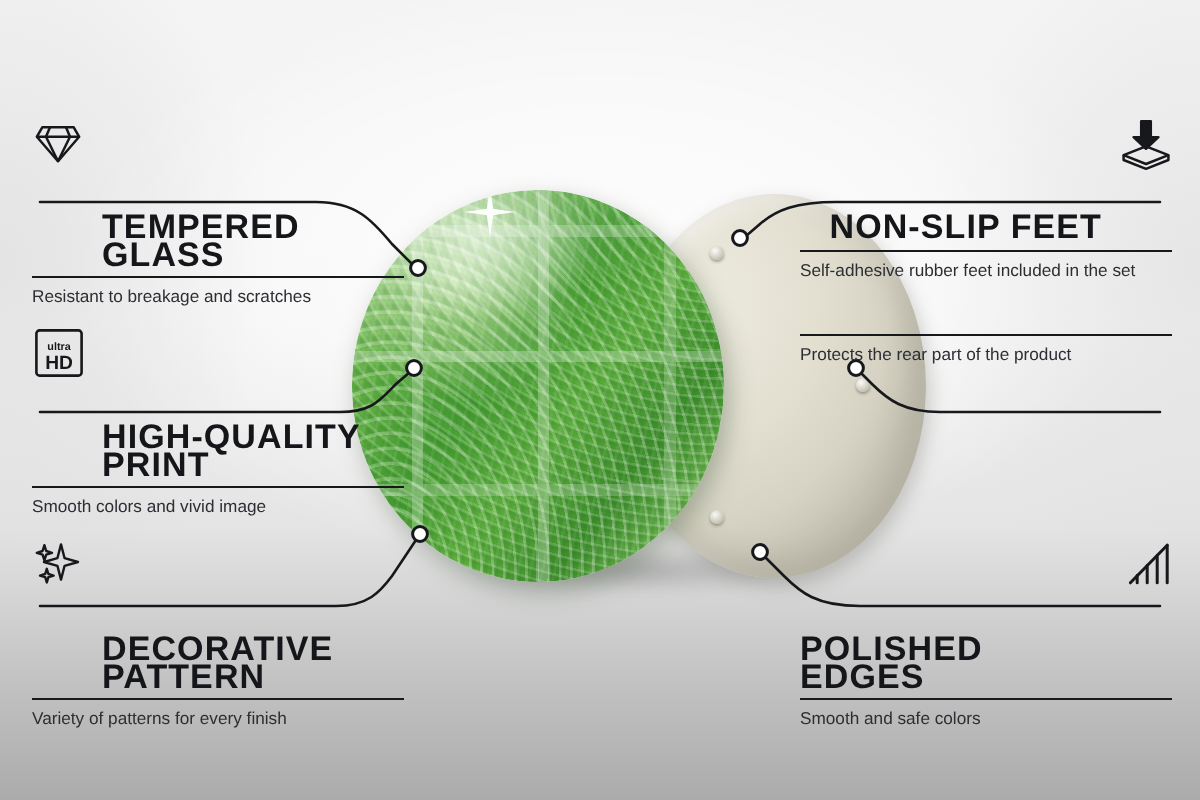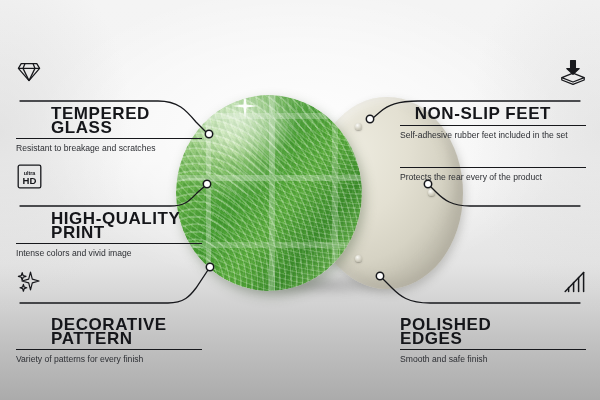--- a/index.html
+++ b/index.html
@@ -160,21 +160,21 @@
       <span class="ico">
         <svg width="25" height="25" viewBox="0 0 25 25">
           <rect x="1.2" y="1.2" width="22.6" height="22.6" rx="1.6" fill="none" stroke="#17181c" stroke-width="1.3"></rect>
           <text x="12.5" y="11" font-family="Liberation Sans, sans-serif" font-size="5.4" font-weight="700" fill="#17181c" text-anchor="middle">ultra</text>
           <text x="12.5" y="20.4" font-family="Liberation Sans, sans-serif" font-size="9.6" font-weight="700" fill="#17181c" text-anchor="middle">HD</text>
         </svg>
       </span>
       <span class="title">HIGH-QUALITY PRINT</span>
     </div>
     <div class="rule"></div>
-    <div class="desc">Intense colors and vivid image</div>
+    <div class="desc">Smooth colors and vivid image</div>
   </div>
 
   <div class="callout c-left" style="top:269px;">
     <div class="head">
       <span class="ico">
         <svg width="26" height="25" viewBox="0 0 26 25" fill="none" stroke="#17181c" stroke-width="1.2" stroke-linejoin="round">
           <path d="M14.5 2.2 L16.3 9.1 L23 11 L16.3 12.9 L14.5 19.8 L12.7 12.9 L6 11 L12.7 9.1 Z"></path>
           <path d="M6.2 2.6 L7.1 5.5 L10 6.4 L7.1 7.3 L6.2 10.2 L5.3 7.3 L2.4 6.4 L5.3 5.5 Z"></path>
           <path d="M7.4 14.4 L8.2 17 L10.8 17.8 L8.2 18.6 L7.4 21.2 L6.6 18.6 L4 17.8 L6.6 17 Z"></path>
         </svg>
@@ -195,33 +195,33 @@
         </svg>
       </span>
       <span class="title">NON-SLIP FEET</span>
     </div>
     <div class="rule"></div>
     <div class="desc">Self-adhesive rubber feet included in the set</div>
   </div>
 
   <div class="callout c-right" style="top:163px;">
     <div class="rule"></div>
-    <div class="desc">Protects the rear every of the product</div>
+    <div class="desc">Protects the rear part of the product</div>
   </div>
 
   <div class="callout c-right" style="top:269px;">
     <div class="head">
       <span class="ico">
         <svg width="26" height="24" viewBox="0 0 26 24" fill="none" stroke="#17181c" stroke-width="1.5" stroke-linecap="round">
           <path d="M23.6 1.6 L23.6 20.4"></path>
           <path d="M18.6 6.6 L18.6 20.4"></path>
           <path d="M13.6 11.6 L13.6 20.4"></path>
           <path d="M8.6 16.6 L8.6 20.4"></path>
           <path d="M23.6 1.6 L5.2 20.4"></path>
         </svg>
       </span>
       <span class="title">POLISHED EDGES</span>
     </div>
     <div class="rule"></div>
-    <div class="desc">Smooth and safe finish</div>
+    <div class="desc">Smooth and safe colors</div>
   </div>
 
 </div>
 
 </body></html>

